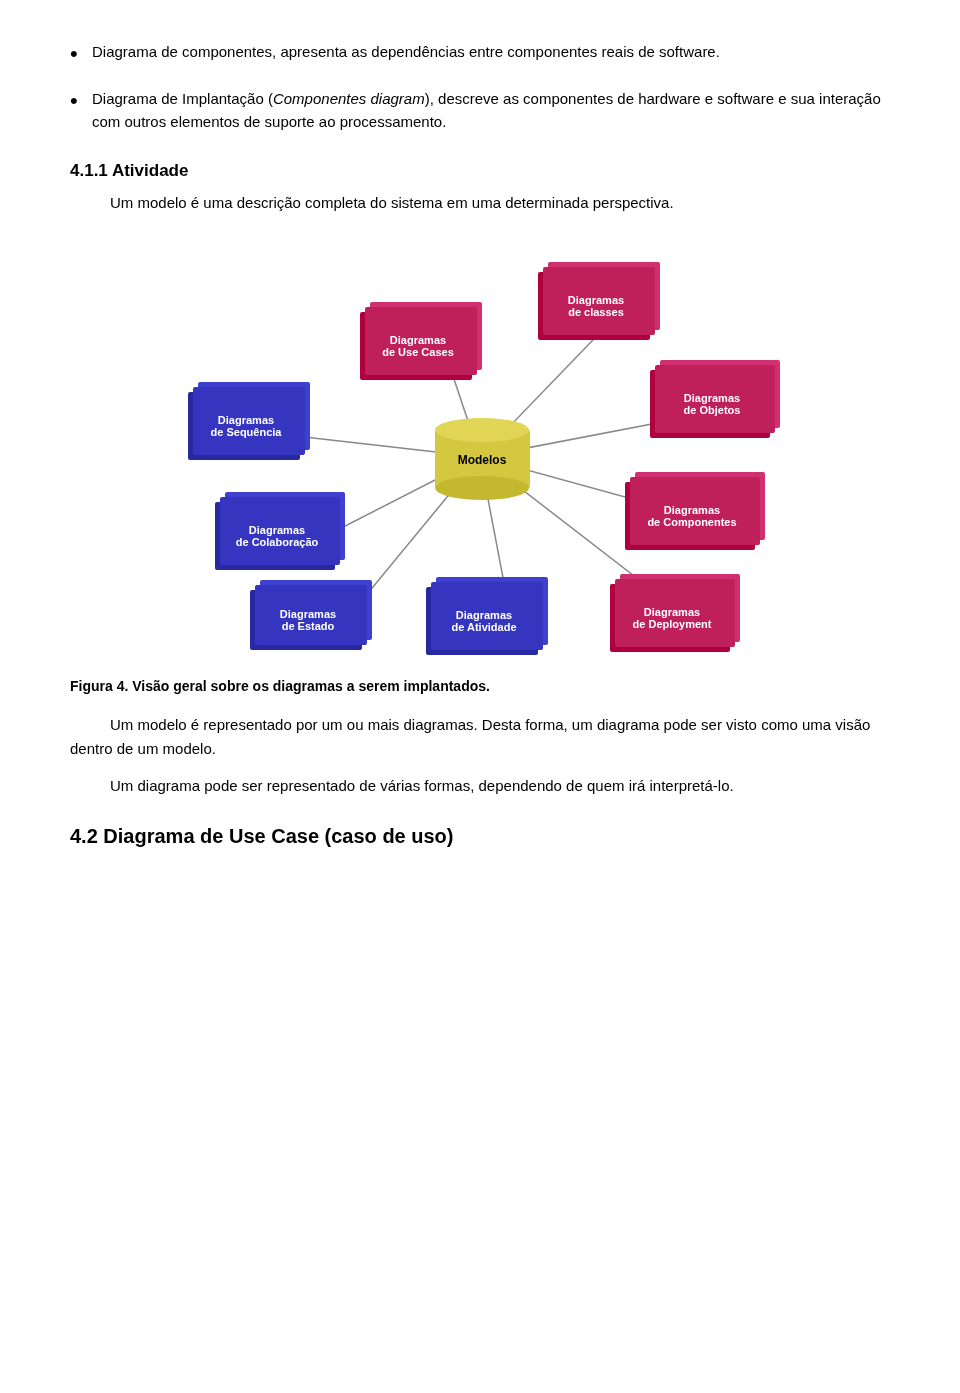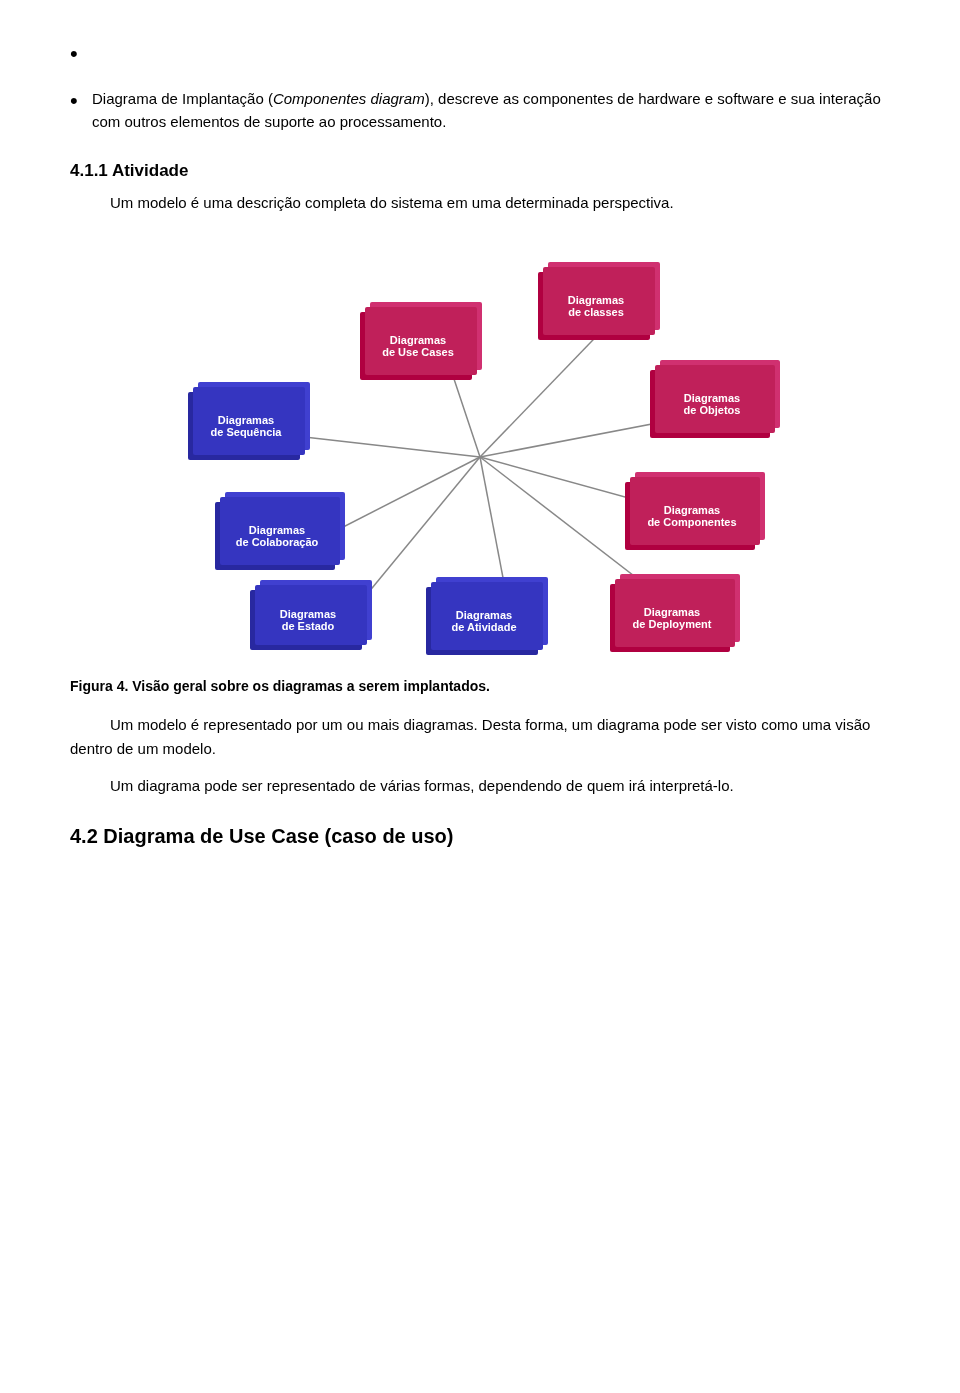--- a/index.html
+++ b/index.html
@@ -115,20 +115,23 @@
       margin-bottom: 16px;
       line-height: 1.5;
     }
     .figure-caption strong { font-weight: bold; }
   </style>
 </head>
 <body>
 
 <div class="bullet-item">
   <span class="bullet-dot">•</span>
+  <span class="bullet-text">
+    Diagrama de componentes, apresenta as dependências entre componentes reais de software.
+  </span>
 </div>
 
 <div class="bullet-item">
   <span class="bullet-dot">•</span>
   <span class="bullet-text">
     Diagrama de Implantação (<span class="italic">Componentes diagram</span>), descreve as componentes de hardware e software e sua interação com outros elementos de suporte ao processamento.
   </span>
 </div>
 
 <div class="section-title">4.1.1 Atividade</div>
@@ -151,20 +154,31 @@
 
       <line x1="320" y1="215" x2="563" y2="282" stroke="#888" stroke-width="1.5"></line>
 
       <line x1="320" y1="215" x2="180" y2="385" stroke="#888" stroke-width="1.5"></line>
 
       <line x1="320" y1="215" x2="352" y2="383" stroke="#888" stroke-width="1.5"></line>
 
       <line x1="320" y1="215" x2="535" y2="381" stroke="#888" stroke-width="1.5"></line>
     </svg>
 
+    <div style="position:absolute; left:270px; top:170px; width:105px; height:90px; z-index:5;">
+      <svg width="105" height="90">
+
+        <rect x="5" y="18" width="95" height="58" fill="#d4c840" rx="2"></rect>
+
+        <ellipse cx="52" cy="18" rx="47" ry="12" fill="#e0d555"></ellipse>
+
+        <ellipse cx="52" cy="76" rx="47" ry="12" fill="#c4b830"></ellipse>
+        <text x="52" y="52" text-anchor="middle" font-family="Arial" font-size="12" font-weight="bold" fill="#000">Modelos</text>
+      </svg>
+    </div>
 
     <div class="diag-box box-blue stacked stacked-blue" style="left:28px; top:150px; width:112px; height:68px; z-index:4;">
       Diagramas<br>de Sequência
     </div>
 
     <div class="diag-box box-crimson stacked stacked-crimson" style="left:200px; top:70px; width:112px; height:68px; z-index:4;">
       Diagramas<br>de Use Cases
     </div>
 
     <div class="diag-box box-crimson stacked stacked-crimson" style="left:378px; top:30px; width:112px; height:68px; z-index:4;">

